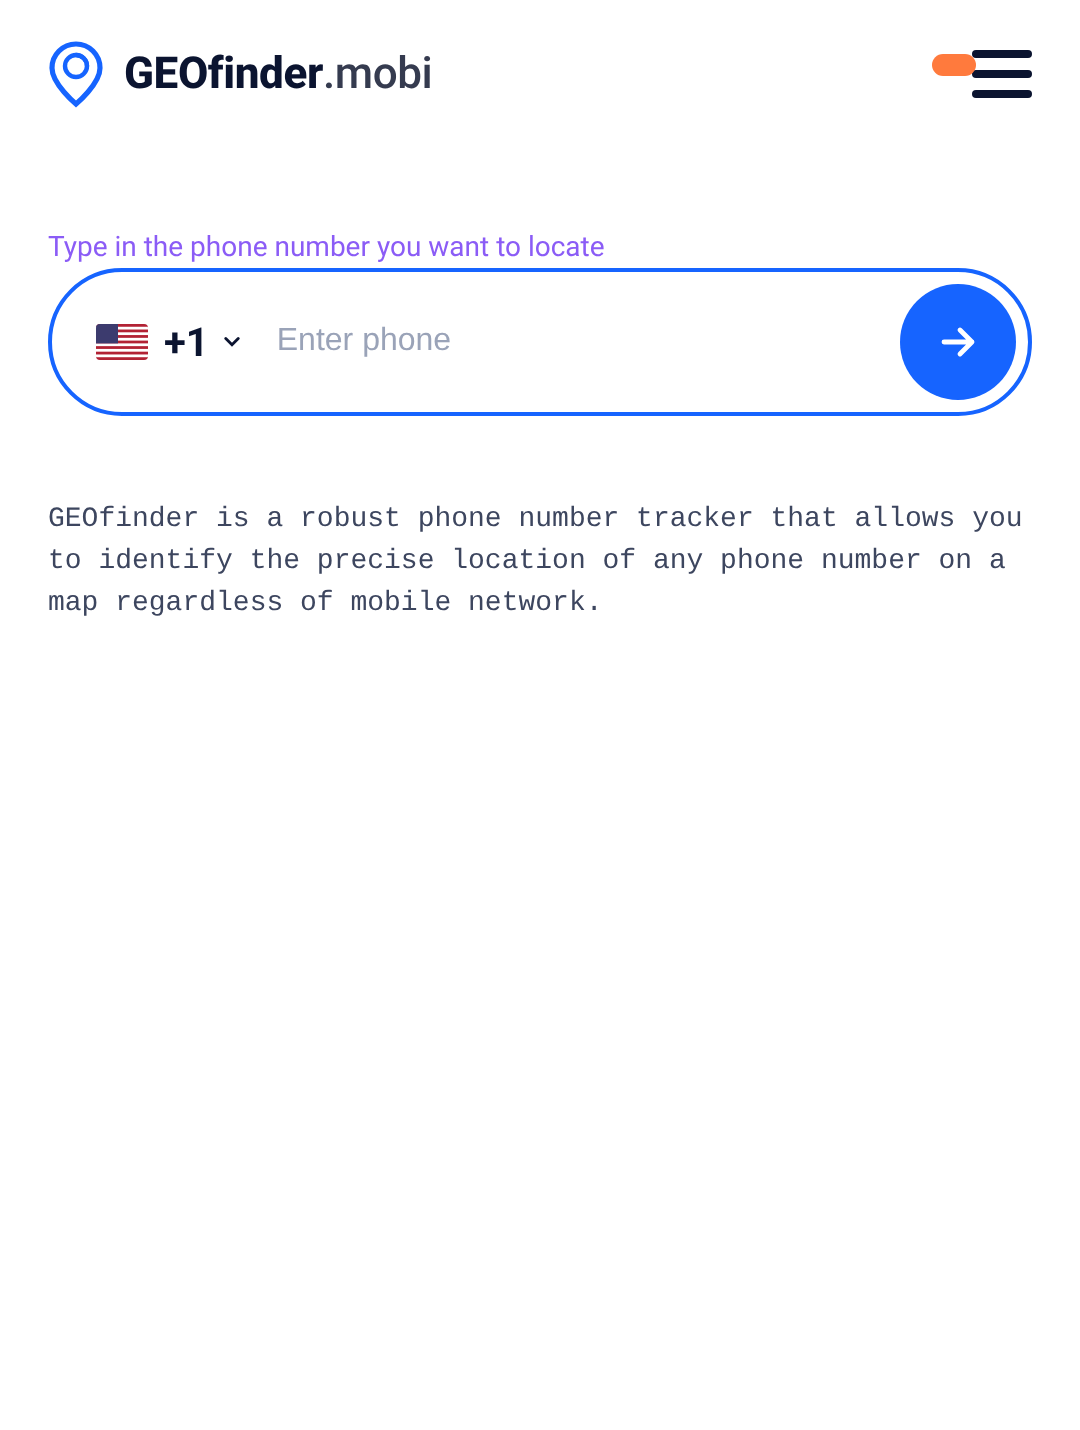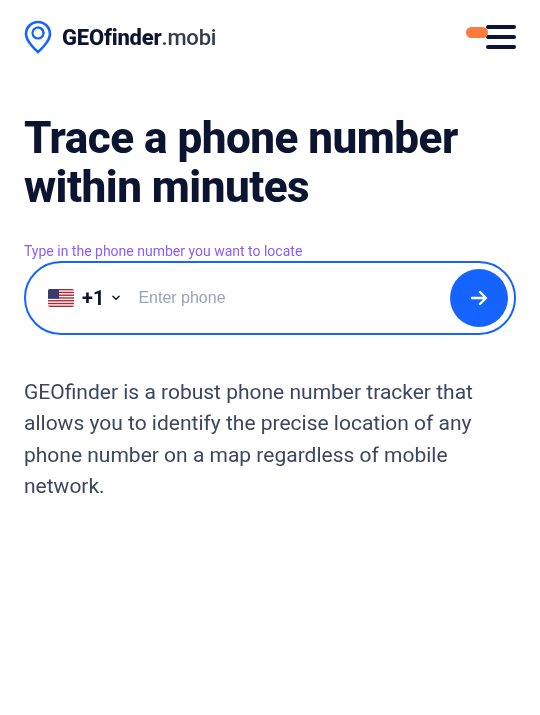--- a/index.html
+++ b/index.html
@@ -136,23 +136,24 @@
       display: flex;
       align-items: center;
       justify-content: center;
       cursor: pointer;
       flex-shrink: 0;
     }
     .submit-btn svg {
       stroke: #fff;
     }
     .desc {
-      font-size: 21px;
+      font-size: 14px;
       line-height: 1.5;
       color: #3d465f;
+      font-family: Liberation Mono, monospace;
     }
   </style>
 </head>
 <body>
 
 <div class="header">
   <div class="logo-group">
     <span class="logo-icon">
       <svg width="28" height="34" viewBox="0 0 28 34" fill="none">
         <path d="M14 2C7.37 2 2 7.37 2 14c0 8 12 18 12 18s12-10 12-18c0-6.63-5.37-12-12-12z" stroke="#1664ff" stroke-width="2.6" fill="none"></path>
@@ -168,21 +169,20 @@
     <div class="orange-pill"></div>
     <div class="burger">
       <span></span>
         <span></span>
         <span></span>
     </div>
   </div>
 </div>
 
 <div class="main">
-  <h1 class="hero-title">Trace a phone number within minutes</h1>
   <p class="hero-sub">Type in the phone number you want to locate</p>
 
   <div class="phone-form">
     <div class="flag-cc">
       <span class="flag">
         <svg width="26" height="18" viewBox="0 0 26 18">
           <rect width="26" height="18" fill="#b22234"></rect>
           <rect y="1.38" width="26" height="1.38" fill="#fff"></rect>
           <rect y="4.15" width="26" height="1.38" fill="#fff"></rect>
           <rect y="6.92" width="26" height="1.38" fill="#fff"></rect>

